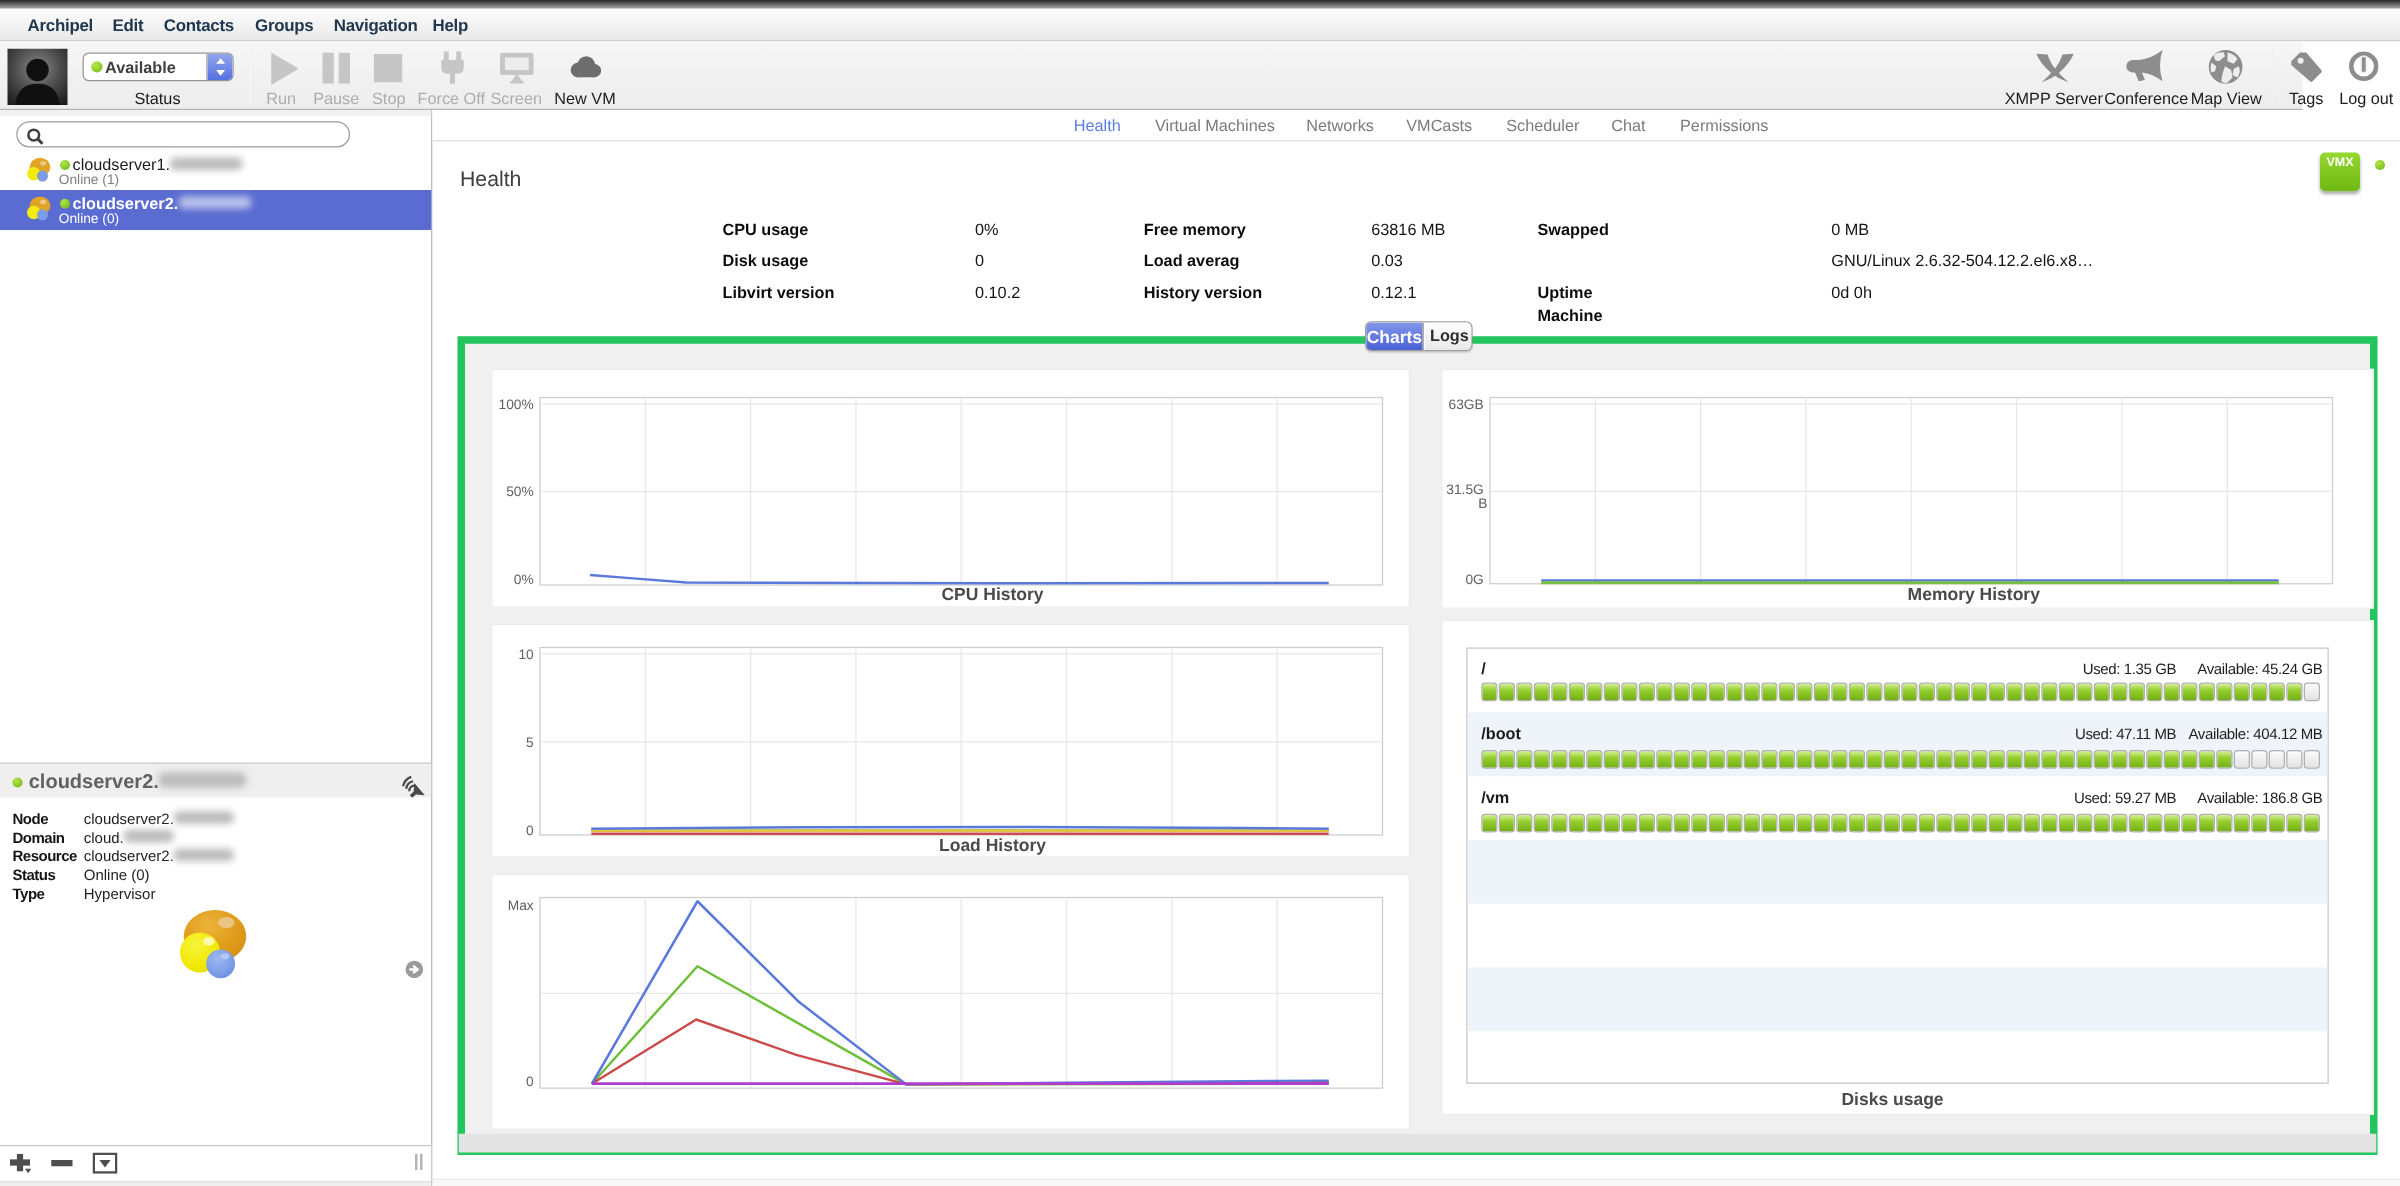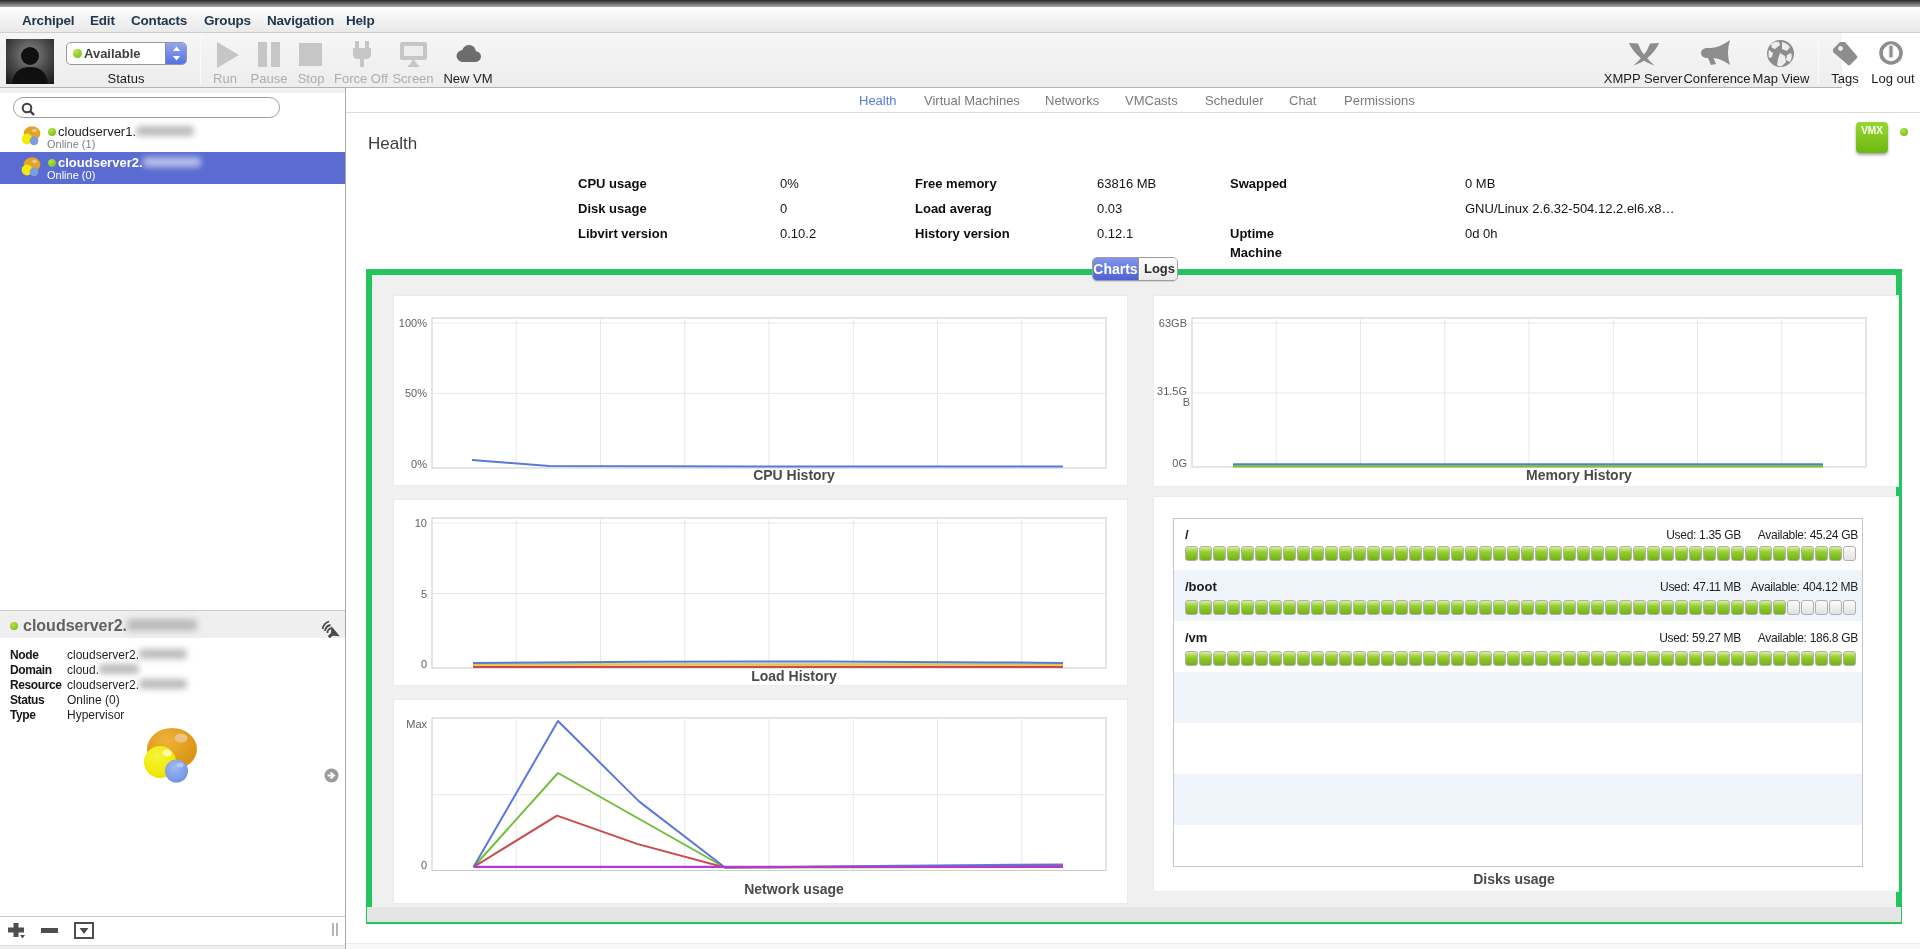--- a/index.html
+++ b/index.html
@@ -354,21 +354,20 @@
             <line x1="543.5" y1="19" x2="543.5" y2="169.5" stroke="#e7e7e7"></line>
             <line x1="627.75" y1="19" x2="627.75" y2="169.5" stroke="#e7e7e7"></line>
             <line x1="39" y1="94.7" x2="711" y2="94.7" stroke="#e7e7e7"></line>
             <text x="33" y="28" font-size="11" fill="#606060" text-anchor="end">Max</text>
             <text x="33" y="169" font-size="11" fill="#606060" text-anchor="end">0</text>
             <polyline points="79.5,167 164,73 331,167.5 669,167" fill="none" stroke="#6fbf3a" stroke-width="2" stroke-linejoin="round"></polyline>
             <polyline points="79.5,167 163,115.6 243,143.9 331,167.5 500,166.5 669,165.5" fill="none" stroke="#cb4b4b" stroke-width="2" stroke-linejoin="round"></polyline>
             <polyline points="79.5,167 164,21 245,101.4 331,167.5 480,166 669,164.5" fill="none" stroke="#5b79da" stroke-width="2" stroke-linejoin="round"></polyline>
             <polyline points="79.5,166.9 669,166.9" fill="none" stroke="#b23ccc" stroke-width="2.4" stroke-linejoin="round"></polyline>
           </svg>
-        <div class="ctitle" style="left:0;top:181px;width:800px;">Network usage</div>
       </div>
       <div class="card" style="left:781px;top:20px;width:746px;height:192px;">
         <svg class="abs" style="left:0;top:0" width="746" height="192">
             <rect x="38" y="22" width="674" height="149" fill="#ffffff" stroke="#cccccc"></rect>
             <line x1="122.25" y1="23" x2="122.25" y2="170" stroke="#e7e7e7"></line>
             <line x1="206.5" y1="23" x2="206.5" y2="170" stroke="#e7e7e7"></line>
             <line x1="290.75" y1="23" x2="290.75" y2="170" stroke="#e7e7e7"></line>
             <line x1="375" y1="23" x2="375" y2="170" stroke="#e7e7e7"></line>
             <line x1="459.25" y1="23" x2="459.25" y2="170" stroke="#e7e7e7"></line>
             <line x1="543.5" y1="23" x2="543.5" y2="170" stroke="#e7e7e7"></line>

